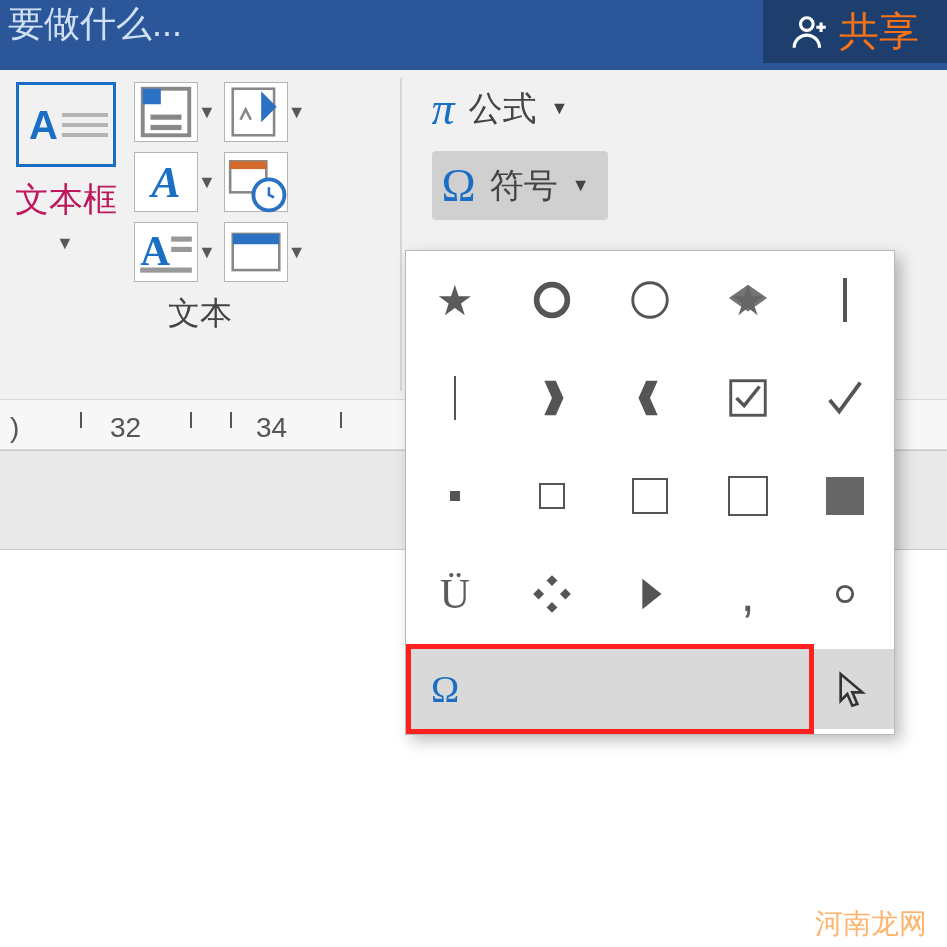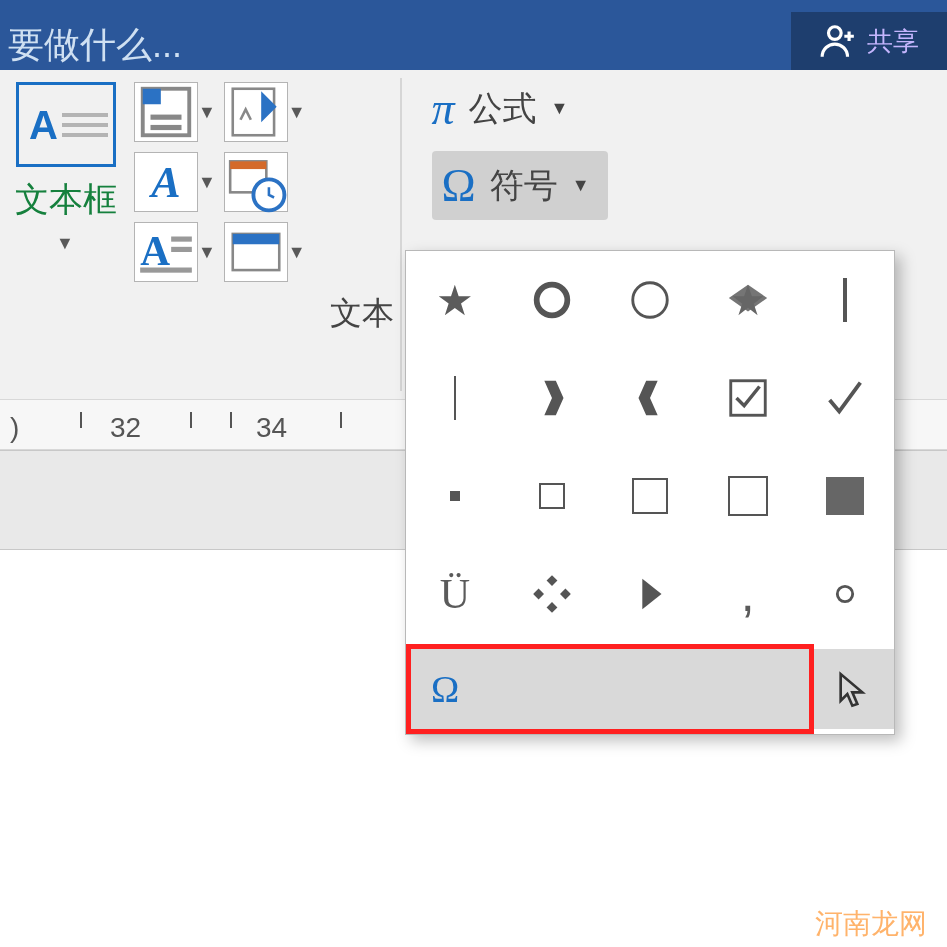--- a/index.html
+++ b/index.html
@@ -1,47 +1,47 @@
 <!DOCTYPE html>
 <html><head>
 <meta charset="utf-8">
 <style>
   * { box-sizing: border-box; margin: 0; padding: 0; }
   html, body { width: 947px; height: 947px; font-family: "Microsoft YaHei", "Segoe UI", sans-serif; background: #fff; overflow: hidden; }
   .titlebar {
-    background: #2b579a; color: #fff; height: 70px; display: flex; align-items: flex-end; gap: 28px;
+    background: #2b579a; color: #fff; height: 70px; display: flex; align-items: flex-start; gap: 28px;
   }
   .search {
     color: #cfe0f2; font-size: 36px; padding-left: 8px; flex: 1;
     white-space: nowrap; overflow: hidden;
   }
   .login { color: #fff; font-size: 36px; padding: 0 24px; }
   .share-btn {
-    background: #1e3e6e; color:#c4b5fd; font-size: 26px; padding: 10px 28px;
+    background: #1e3e6e; color:#f97316; font-size: 40px; padding: 4px 28px;
     display:flex; align-items:center; gap:10px;
   }
   .share-btn svg { width:38px; height:38px; }
   .ribbon {
     background: #f1f1f1; border-bottom:1px solid #d8d8d8;
     height: 330px; display:flex; align-items:flex-start;
   }
   .group-divider { width:1.5px; background:#d6d6d6; align-self:stretch; margin:8px 0; }
   .text-group { width: 400px; padding: 12px 6px 4px 6px; display:flex; flex-direction:column; }
   .text-group-top { display:flex; gap:8px; }
   .dropdown-arrow { font-size:18px; color:#595959; margin-left:-2px; }
   .textbox-main { width:120px; display:flex; flex-direction:column; align-items:center; gap:10px;}
   .textbox-frame { width:100px; height:85px; border:3px solid #1a6fc4; display:flex; align-items:center; padding-left:10px; gap:4px;}
   .tf-a { color:#1a6fc4; font-size:40px; font-weight:600; line-height:1;}
   .tf-lines { display:flex; flex-direction:column; gap:6px;}
   .tf-lines span { width:46px; height:4px; background:#b4b4b4;}
-  .textbox-label { font-size:34px; color:#15803d;}
+  .textbox-label { font-size:34px; color:#be185d;}
   .mini-col { display:flex; flex-direction:column; gap:10px; }
   .mini-row { display:flex; align-items:center; gap:2px; }
   .mini-box { width:64px; height:60px; border:1.5px solid #b4b4b4; background:#fff; display:flex; align-items:center; justify-content:center;}
-  .group-label { text-align:right; font-size:32px; color:#444; margin-top:10px;}
+  .group-label { text-align:center; font-size:32px; color:#444; margin-top:10px;}
   .sym-group { padding:12px 20px 0 30px; }
   .sym-btn { display:flex; align-items:center; gap:14px; font-size:34px; color:#444;}
   .sym-btn .arrow { font-size:18px;}
   .sym-btn.active { background:#d0d0d0; padding:8px 18px 8px 10px; border-radius:4px; }
   .pi { font-family: "Times New Roman", serif; font-size:46px; color:#1a6fc4; font-style:italic;}
   .omega { font-family: "Times New Roman", serif; font-size:46px; color:#1a6fc4; }
   .ruler { height:50px; background:#f7f7f7; border-bottom:1px solid #d8d8d8; position:relative; color:#555;}
   .tick { position:absolute; top:12px; font-size:28px;}
   .tick.small { height:16px; width:2px; background:#555;}
   .doc { background:#fff; position:relative; height: 497px;}

